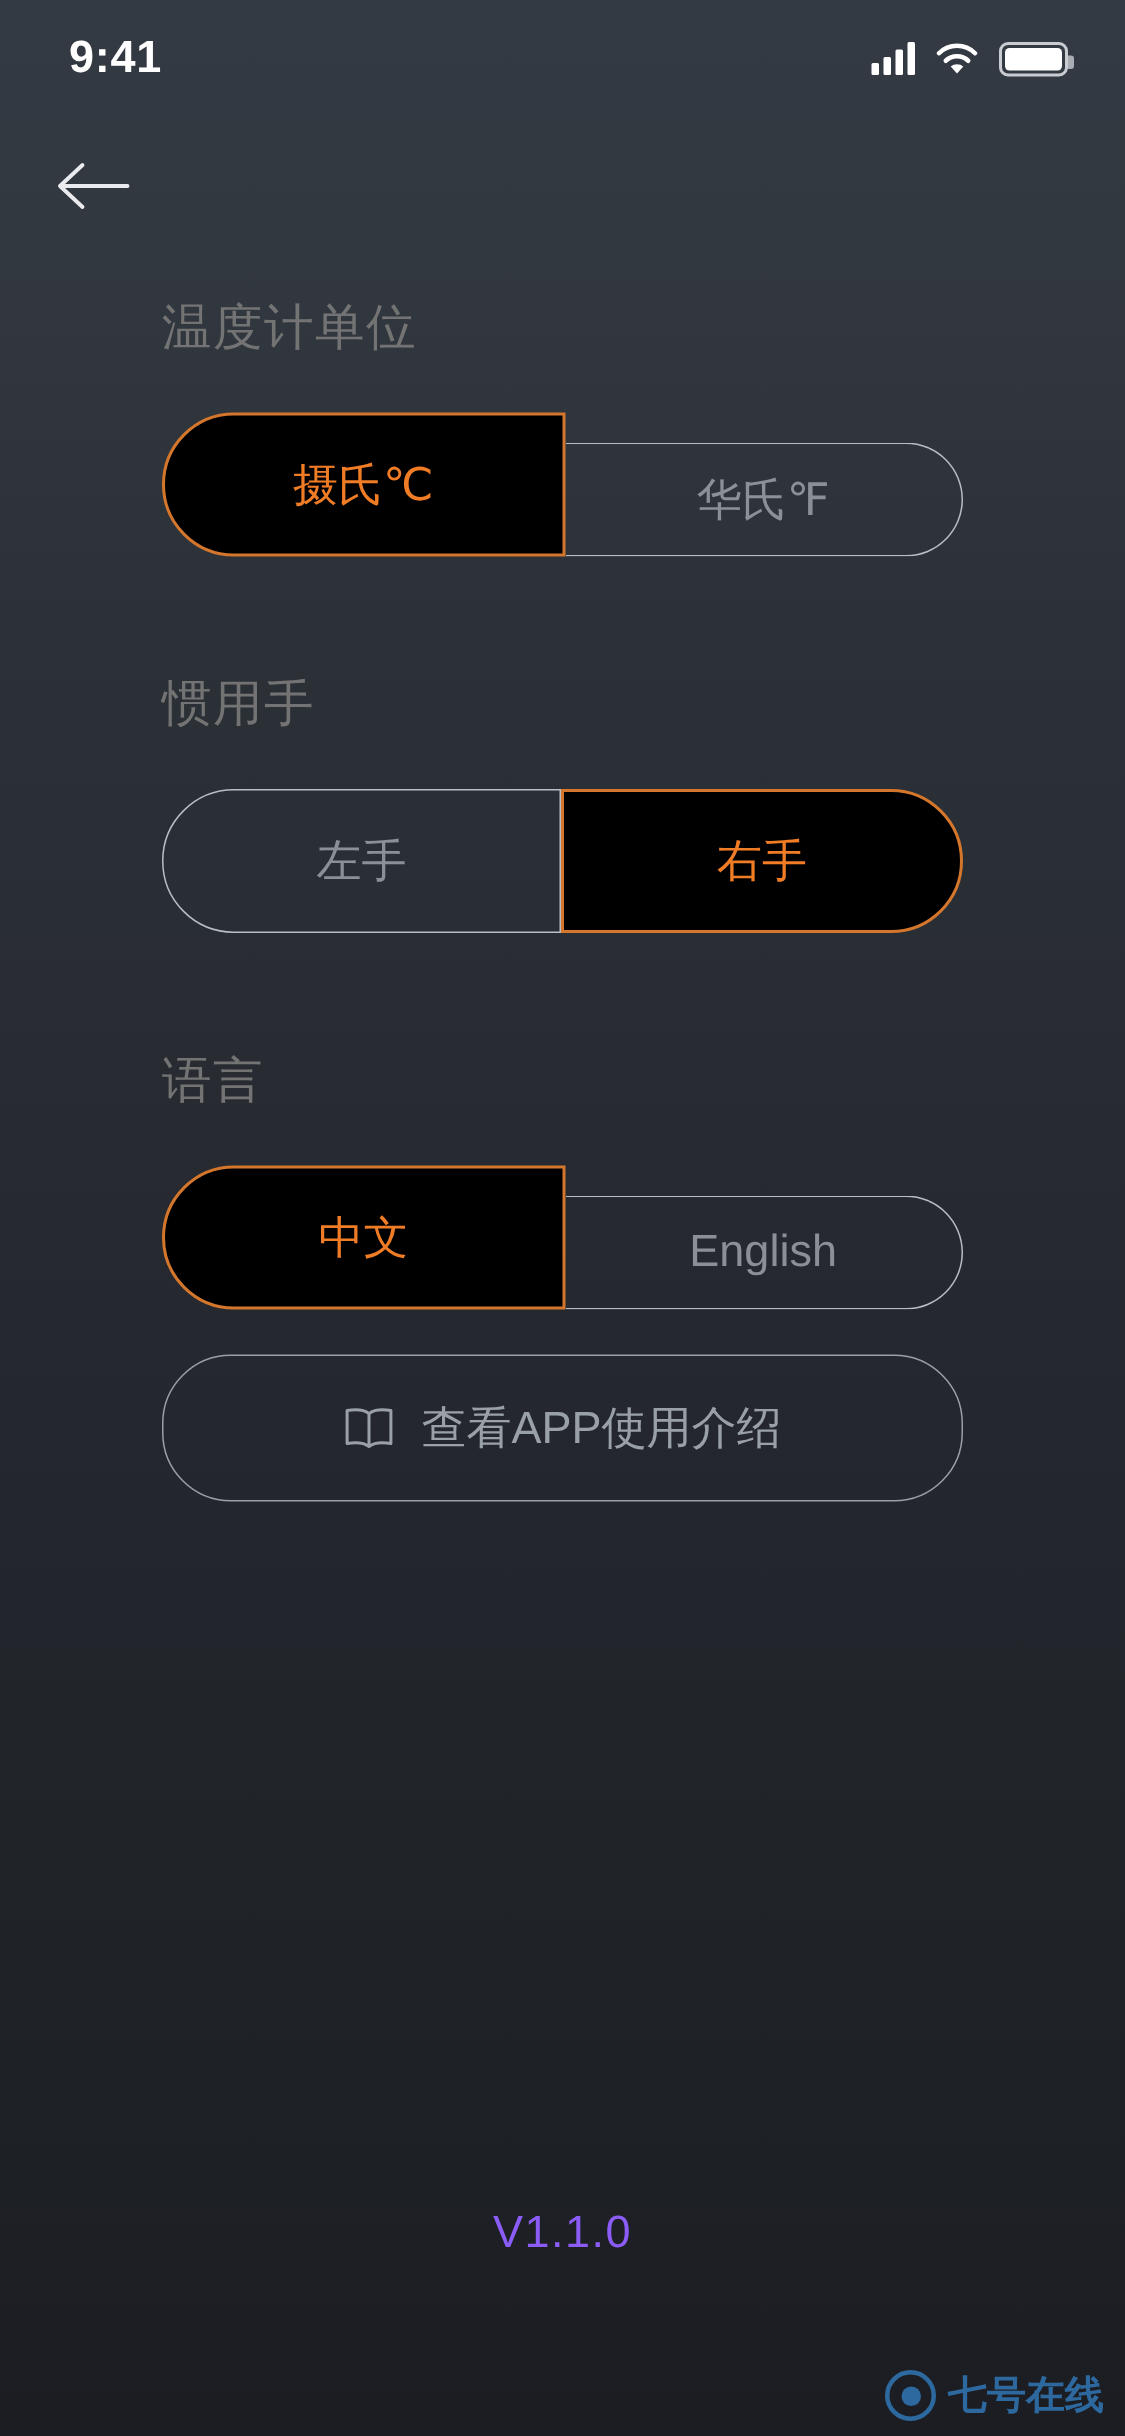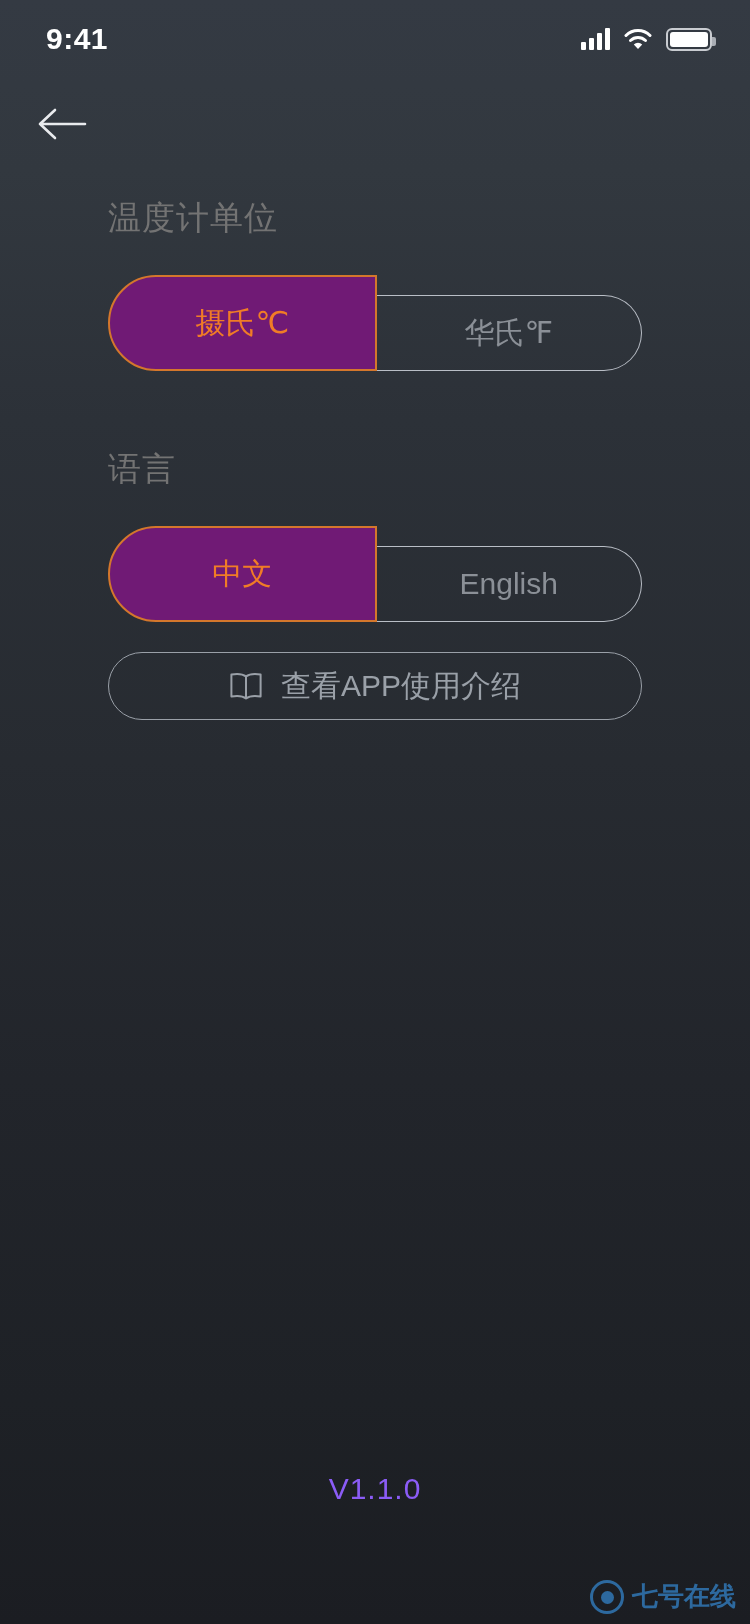--- a/index.html
+++ b/index.html
@@ -73,40 +73,40 @@
   .seg{
     flex:1; display:flex; align-items:center; justify-content:center;
     font-size:30px; cursor:pointer; position:relative;
   }
   .seg.off{
     color:#8b9097;
     border:1px solid #b9bec6;
   }
   .seg.on{
     color:#f07c26;
-    background:#701a75;
+    background:#000000;
     border:2px solid #d4772c;
     z-index:2;
   }
   .segmented .seg:first-child{
     border-top-left-radius:48px; border-bottom-left-radius:48px;
     border-right:none;
   }
   .segmented .seg:last-child{
     border-top-right-radius:48px; border-bottom-right-radius:48px;
     border-left:none;
   }
   .segmented .seg.on:first-child{ border-right:2px solid #d4772c; }
   .segmented .seg.on:last-child{ border-left:2px solid #d4772c; }
   .segmented .seg.off:first-child{ border-right:1px solid #b9bec6; }
   .segmented .seg.off:last-child{ border-left:none;margin-top:20px; }
 
   
   .intro-btn{
-    margin-top:30px; height:68px; width:100%;
+    margin-top:30px; height:98px; width:100%;
     border:1px solid #9aa0a8; border-radius:46px;
     display:flex; align-items:center; justify-content:center;
     gap:18px; color:#9aa0a8; font-size:30px; cursor:pointer;
   }
 
   
   .version{
     position:absolute; left:0; right:0; top:1472px;
     text-align:center; color:#8b5cf6; font-size:30px;
     letter-spacing:1px;
@@ -164,20 +164,27 @@
 <div class="content">
 
   <div class="section s1">
     <div class="sec-title">温度计单位</div>
     <div class="segmented">
       <div class="seg on">摄氏℃</div>
       <div class="seg off">华氏℉</div>
     </div>
   </div>
 
+  <div class="section s2">
+    <div class="sec-title">惯用手</div>
+    <div class="segmented">
+      <div class="seg off">左手</div>
+      <div class="seg on">右手</div>
+    </div>
+  </div>
 
   <div class="section s3">
     <div class="sec-title">语言</div>
     <div class="segmented">
       <div class="seg on">中文</div>
       <div class="seg off">English</div>
     </div>
   </div>
 
   <div class="section s4">

